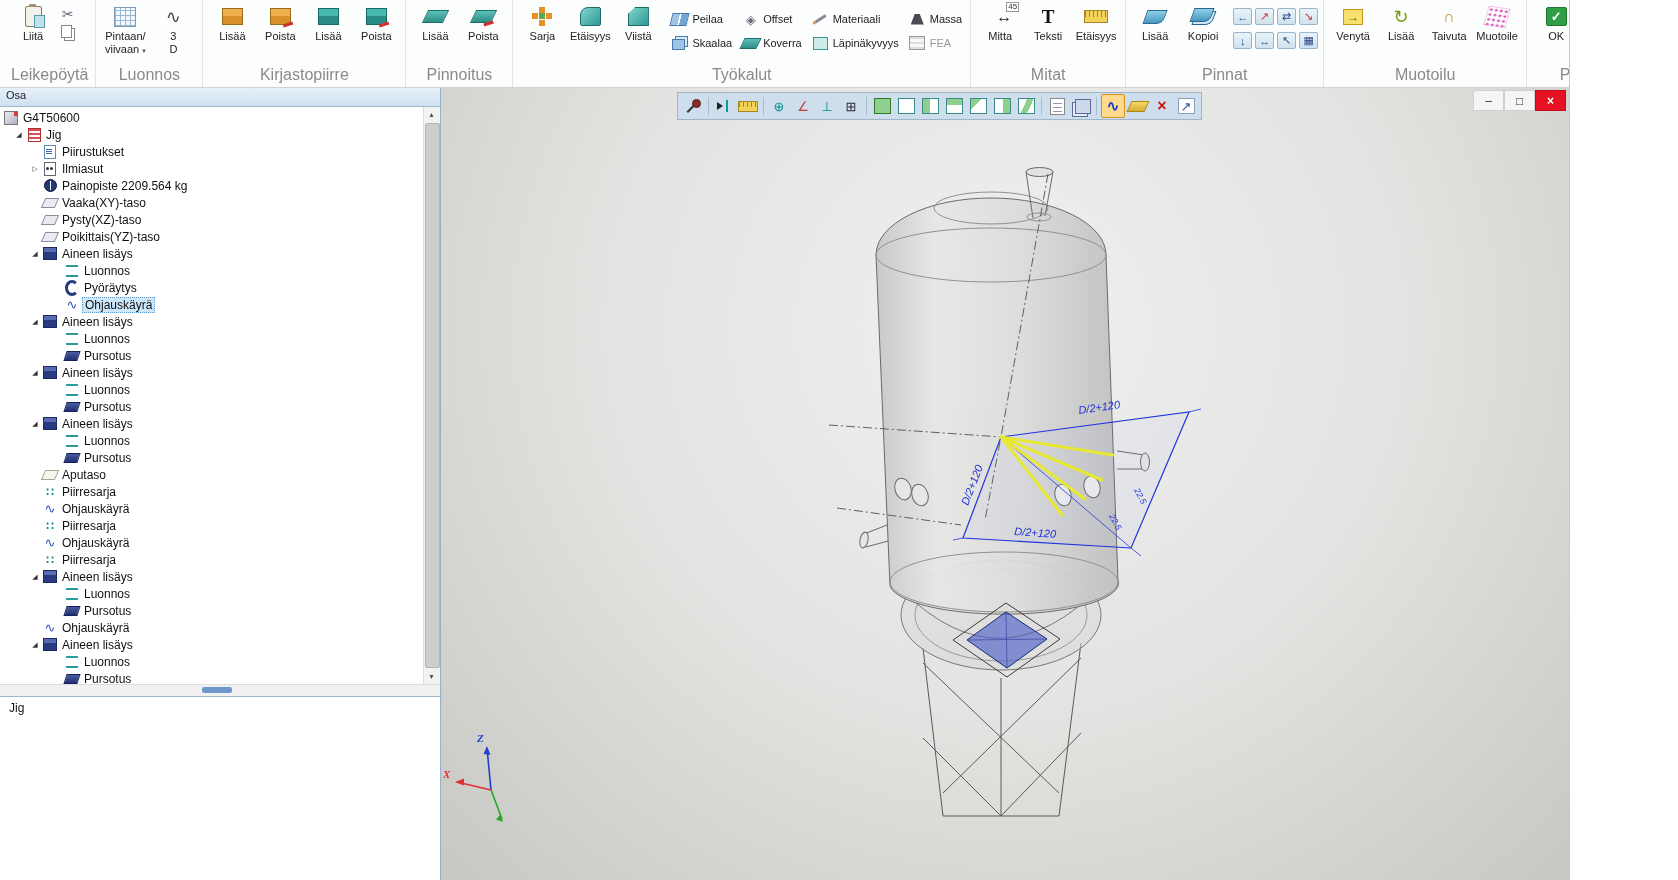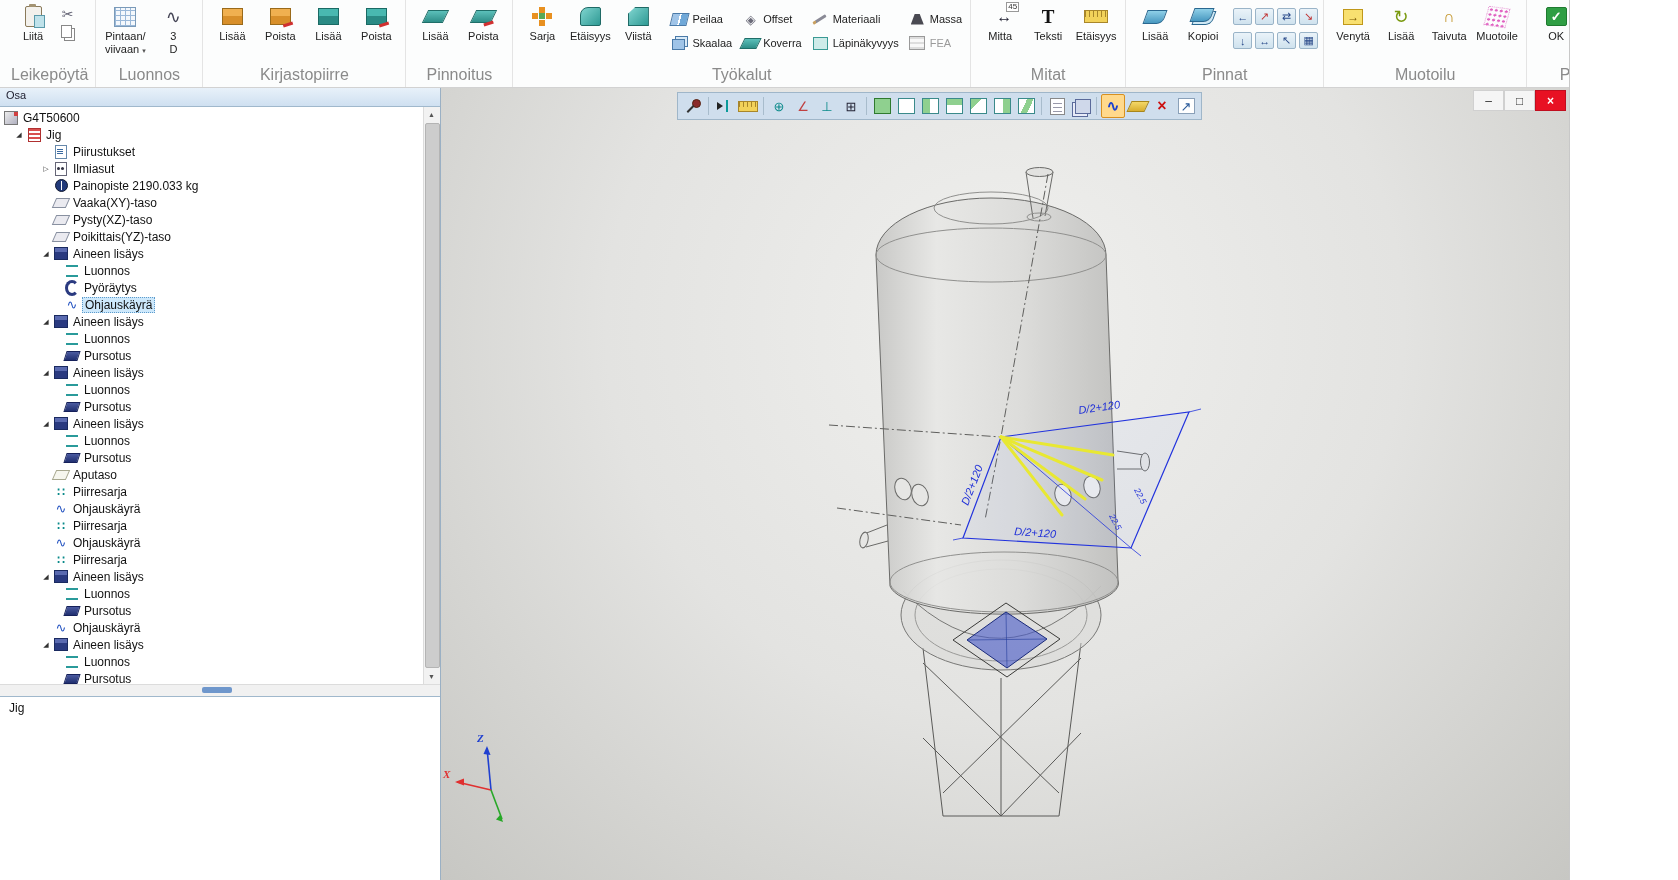--- a/index.html
+++ b/index.html
@@ -61,21 +61,21 @@
   .ic-muotoile{width:20px;height:18px;background-image:radial-gradient(#e060c0 1.2px,transparent 1.4px);background-size:5px 5px;transform:rotate(8deg) skewX(-8deg);border:1px dotted #e8a0d8;}
   .ic-ok{width:19px;height:17px;background:#2f9e44;border:1px solid #1f7a30;color:#fff;font-size:13px;font-weight:bold;border-radius:2px;display:flex;align-items:center;justify-content:center;}
 
   
   .main{position:absolute;top:88px;left:0;right:0;bottom:0;display:flex;}
   .left-panel{width:440px;flex:none;display:flex;flex-direction:column;border-right:1px solid #9ab0c4;background:#fff;}
   .panel-header{height:17px;background:linear-gradient(180deg,#e8f1fa,#cfe0f1);border-bottom:1px solid #a0b8cc;font-size:11px;color:#223;padding:1px 6px 0;}
   .tree-wrap{position:relative;height:577px;overflow:hidden;}
   .tree{position:absolute;top:2px;left:0;right:16px;}
   .trow{height:17px;display:flex;align-items:center;gap:3px;font-size:12px;color:#111;white-space:nowrap;cursor:default;}
-  .lvl0{padding-left:4px;}.lvl1{padding-left:14px;}.lvl2{padding-left:41px;}.lvl3{padding-left:52px;}
+  .lvl0{padding-left:4px;}.lvl1{padding-left:14px;}.lvl2{padding-left:30px;}.lvl3{padding-left:52px;}
   .exp{width:10px;flex:none;font-size:7px;color:#333;text-align:center;}
   .spc{width:10px;flex:none;}
   .tlabel{padding:0 2px;}
   .tlabel.sel{background:#cde8fb;border:1px dotted #5d9bcc;padding:0 2px;}
   .tic{width:14px;height:13px;flex:none;position:relative;display:flex;align-items:center;justify-content:center;font-size:11px;line-height:1;}
   .ti-part{width:12px;height:12px;background:linear-gradient(135deg,#ececec,#b0b0c0);border:1px solid #777;}
   .ti-part::after{content:"";position:absolute;right:0;top:1px;width:4px;height:4px;background:#d04040;}
   .ti-jig{width:11px;height:12px;background:repeating-linear-gradient(180deg,#d85050 0 2px,#fff 2px 4px);border:1px solid #b03030;}
   .ti-sheet{width:10px;height:12px;background:#fff;border:1px solid #6688aa;}
   .ti-sheet::after{content:"";position:absolute;left:3px;top:4px;width:6px;height:1px;background:#3a6aa0;box-shadow:0 2px 0 #3a6aa0,0 4px 0 #3a6aa0;}
@@ -427,21 +427,21 @@
               <span class="tic">
                 <span class="ti-views"></span>
               </span>
               <span class="tlabel">Ilmiasut</span>
             </div>
           <div class="trow lvl2">
               <span class="spc"></span>
               <span class="tic">
                 <span class="ti-cog"></span>
               </span>
-              <span class="tlabel">Painopiste 2190.033 kg</span>
+              <span class="tlabel">Painopiste 2209.564 kg</span>
             </div>
           <div class="trow lvl2">
               <span class="spc"></span>
               <span class="tic">
                 <span class="ti-plane"></span>
               </span>
               <span class="tlabel">Vaaka(XY)-taso</span>
             </div>
           <div class="trow lvl2">
               <span class="spc"></span>

